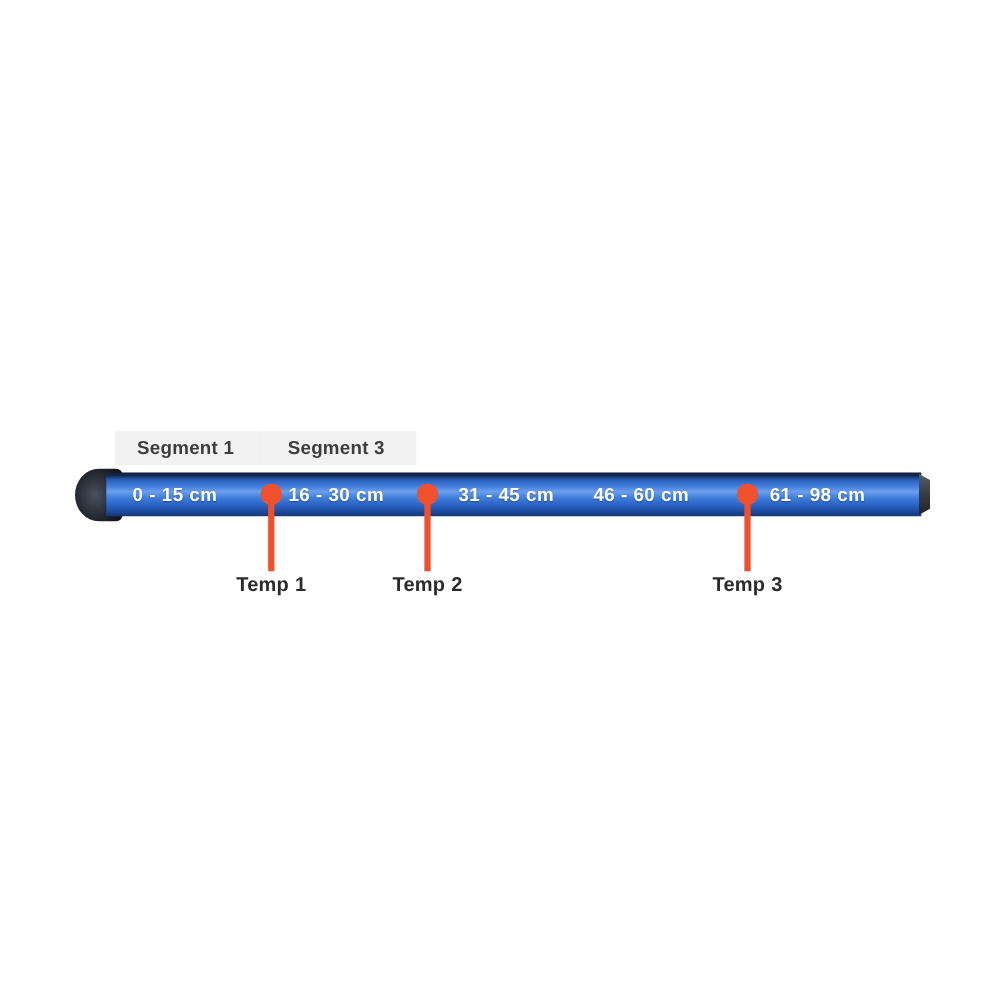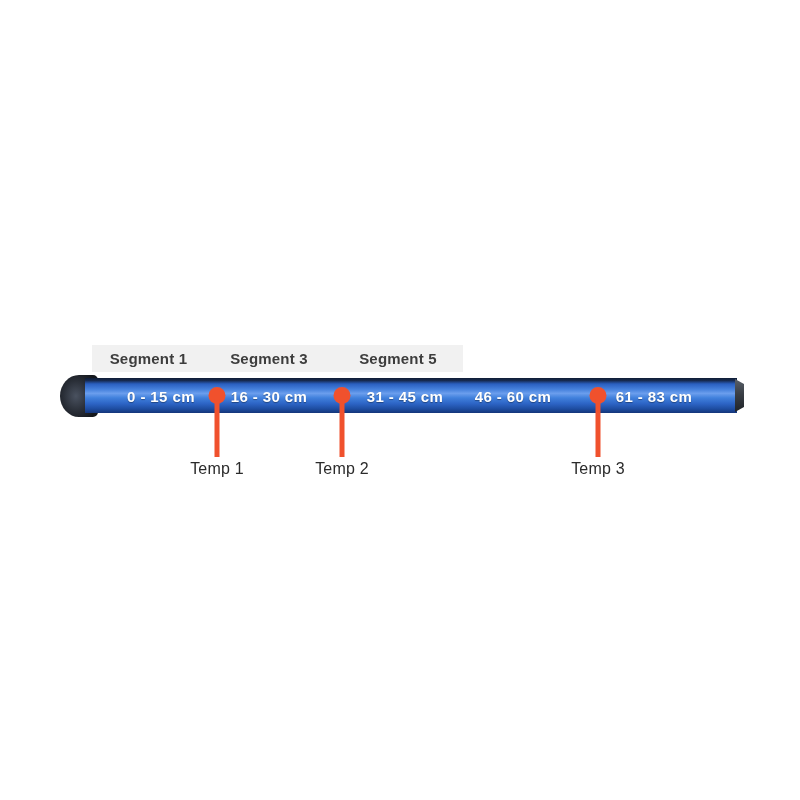--- a/index.html
+++ b/index.html
@@ -73,21 +73,21 @@
     position: absolute;
     top: 50%;
     transform: translate(-50%, -50%);
     color: #ffffff;
     font-weight: 700;
     font-size: 15px;
     letter-spacing: 0.4px;
     white-space: nowrap;
     text-shadow: 0 1px 1px rgba(0,0,0,0.35);
   }
-  .rl1 { left: 76px; }
+  .rl1 { left: 55px; }
   .rl2 { left: 184px; }
   .rl3 { left: 320px; }
   .rl4 { left: 428px; }
   .rl5 { left: 569px; }
   .tip {
     position: absolute;
     left: 675px;
     top: 4px;
     width: 30px;
     height: 33px;
@@ -121,46 +121,45 @@
     width: 5px;
     height: 58px;
     background: #f0512d;
     transform: translateX(-50%);
   }
   .mlabel {
     position: absolute;
     top: 73px;
     left: 0;
     transform: translateX(-50%);
-    font-weight: 400;
+    font-weight: 700;
     font-size: 16px;
     color: #2b2b2b;
     white-space: nowrap;
     letter-spacing: 0.2px;
   }
 </style>
 </head>
 <body>
 
 <div class="canvas">
 
   <div class="segment-row">
     <div class="seg light w1">Segment 1</div>
     <div class="seg light w3">Segment 3</div>
-    <div class="seg light w5">Segment 5</div>
   </div>
 
   <div class="rod">
     <div class="cap"></div>
     <div class="rod-body">
       <span class="range-label rl1">0 - 15 cm</span>
       <span class="range-label rl2">16 - 30 cm</span>
       <span class="range-label rl3">31 - 45 cm</span>
       <span class="range-label rl4">46 - 60 cm</span>
-      <span class="range-label rl5">61 - 83 cm</span>
+      <span class="range-label rl5">61 - 98 cm</span>
     </div>
     <div class="tip"></div>
   </div>
 
   <div class="marker m1">
     <div class="dot"></div>
     <div class="stem"></div>
     <div class="mlabel">Temp 1</div>
   </div>
   <div class="marker m2">

